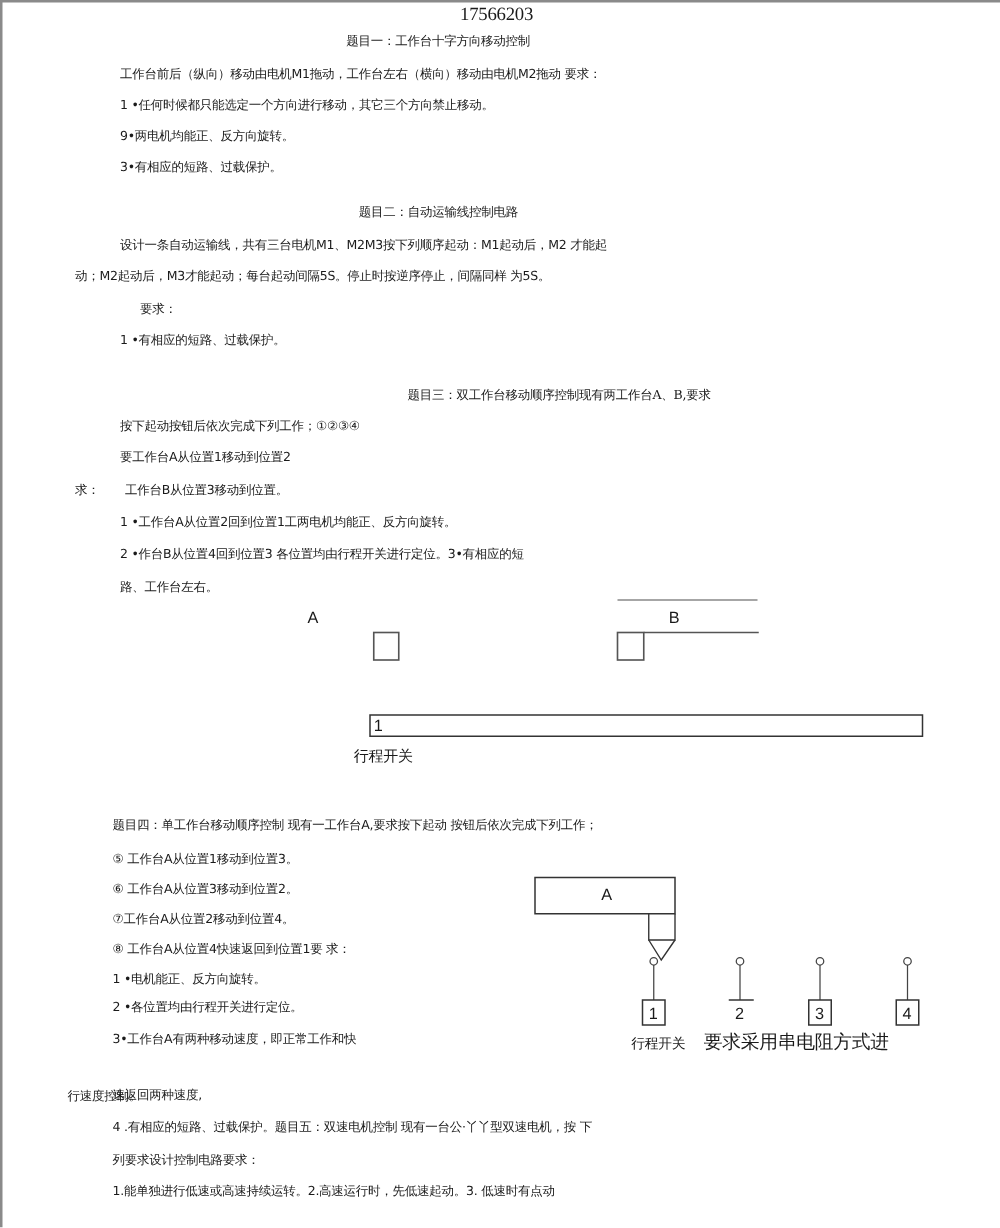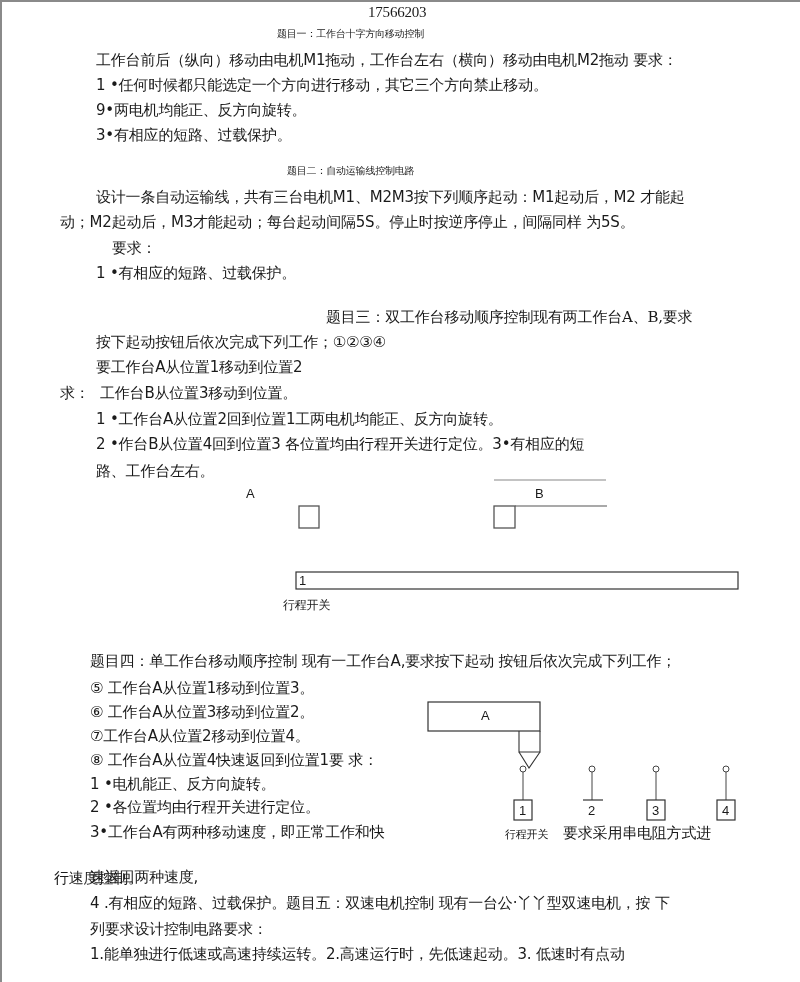--- a/index.html
+++ b/index.html
@@ -1,20 +1,20 @@
 <!DOCTYPE html>
 <html><head>
 <meta charset="utf-8">
 <style>
   html, body { margin: 0; padding: 0; background: #ffffff; }
   body { width: 800px; height: 982px; position: relative; overflow: hidden;
          font-family: "DejaVu Sans", "Liberation Sans", sans-serif; color: #1a1a1a; }
   .frame { position: absolute; left: 0; top: 0; width: 800px; height: 982px;
            border-top: 2px solid #8a8a8a; border-left: 2px solid #8a8a8a; box-sizing: border-box; }
-  .t { position: absolute; white-space: nowrap; font-size: 15px; line-height: 18px; letter-spacing: -0.2px; }
+  .t { position: absolute; white-space: nowrap; font-size: 10px; line-height: 18px; letter-spacing: -0.2px; }
   .serif { font-family: "DejaVu Serif", "Liberation Serif", serif; }
   .doc-id { font-family: Liberation Serif, serif; font-size: 15px; }
   .heading { font-size: 10px; }
   .xs { font-size: 11px; }
   svg { position: absolute; left: 0; top: 0; }
   .lbl { font-family: "Liberation Sans", sans-serif; }
 </style>
 </head>
 <body>
 

